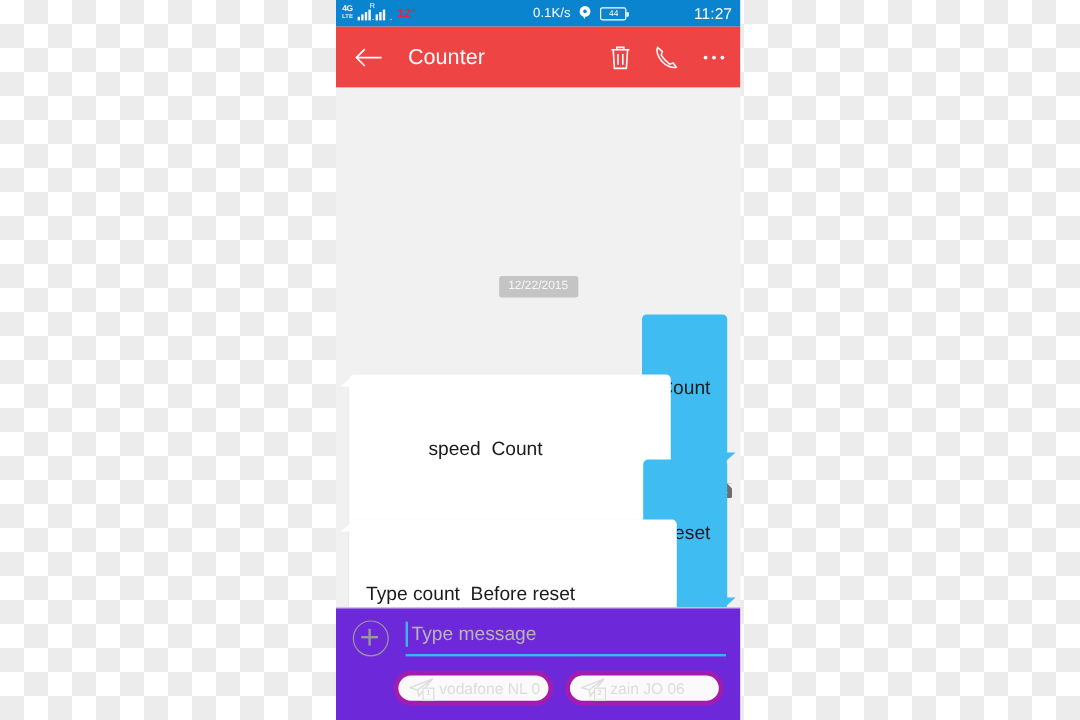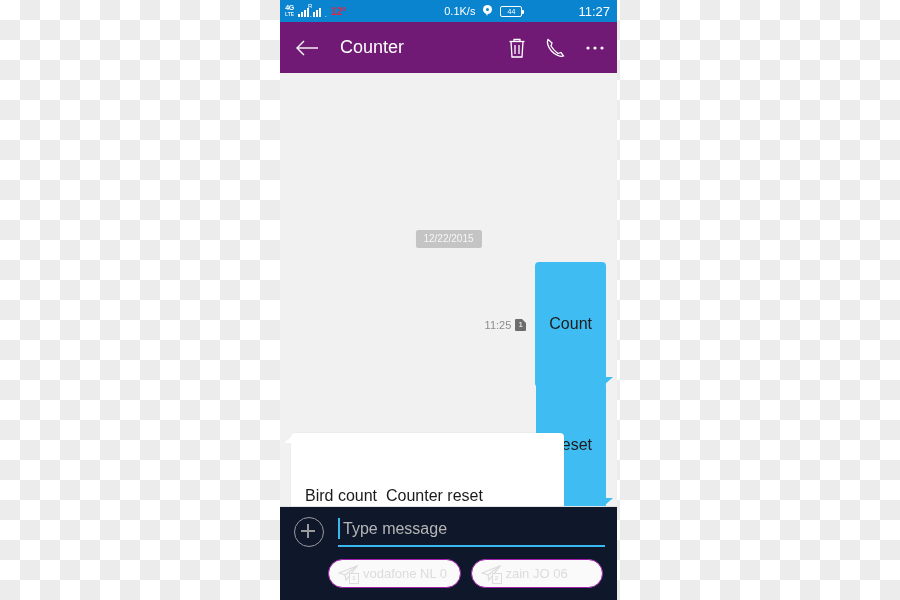--- a/index.html
+++ b/index.html
@@ -99,21 +99,21 @@
     content: "";
     position: absolute; right: -3px; top: 3px;
     width: 2px; height: 4px; background: #ffffff;
     border-radius: 0 1px 1px 0;
   }
   .clock { font-size: 13px; margin-left: 48px; }
 
   
   .appbar {
     height: 51px;
-    background: #701a75;
+    background: #ef4444;
     display: flex;
     align-items: center;
     padding: 0 12px 0 14px;
     box-sizing: border-box;
   }
   .appbar .title {
     color: #ffffff;
     font-size: 18px;
     margin-left: 20px;
     white-space: nowrap;
@@ -223,21 +223,21 @@
   .bubble .l2 { display: block; }
   .bubble.in .l1 { padding-left: 52px; }
   .bubble.msg2 .l1 { padding-left: 0; }
 
   
   .composer {
     position: absolute;
     left: 0; right: 0;
     top: 506px;
     height: 94px;
-    background: #0f172a;
+    background: #6d28d9;
     border-top: 1px solid #e2e2e2;
     box-sizing: border-box;
   }
   .compose-row {
     display: flex;
     align-items: center;
     padding: 10px 12px 0 14px;
   }
   .plus {
     width: 28px; height: 28px;
@@ -274,21 +274,21 @@
     line-height: 23px;
   }
   .sim-buttons {
     display: flex;
     gap: 10px;
     padding: 12px 14px 0 48px;
   }
   .sim-btn {
     flex: 1;
     height: 29px;
-    border: 1px solid #a21caf;
+    border: 4px solid #a21caf;
     border-radius: 15px;
     background: #fafafa;
     display: flex;
     align-items: center;
     gap: 5px;
     padding: 0 9px;
     box-sizing: border-box;
     color: #dcdcdc;
     font-size: 13px;
     white-space: nowrap;
@@ -386,34 +386,44 @@
     <div class="row out" style="top:189px;">
       <span class="meta">
         <span>11:25</span>
         <span class="sim-badge">1</span>
       </span>
       <div class="bubble out">
         <span class="l1">Count</span>
       </div>
     </div>
 
+    <div class="row in" style="top:239px;">
+      <div class="bubble in msg2-outer" style="width:240px;">
+        <span class="l1">speed  Count</span>
+        <span class="l2">6480 30543</span>
+      </div>
+      <span class="meta">
+        <span>11:26</span>
+        <span class="sim-badge">1</span>
+      </span>
+    </div>
 
     <div class="row out" style="top:310px;">
       <span class="meta">
         <span>11:26</span>
         <span class="sim-badge">1</span>
       </span>
       <div class="bubble out">
         <span class="l1">Reset</span>
       </div>
     </div>
 
     <div class="row in" style="top:360px;">
       <div class="bubble in msg2" style="width:245px;">
-        <span class="l1">Bird count  Counter reset</span>
+        <span class="l1">Type count  Before reset</span>
         <span class="l2">30544</span>
       </div>
       <span class="meta">
         <span>11:26</span>
         <span class="sim-badge">1</span>
       </span>
     </div>
   </div>
 
   <div class="composer">

